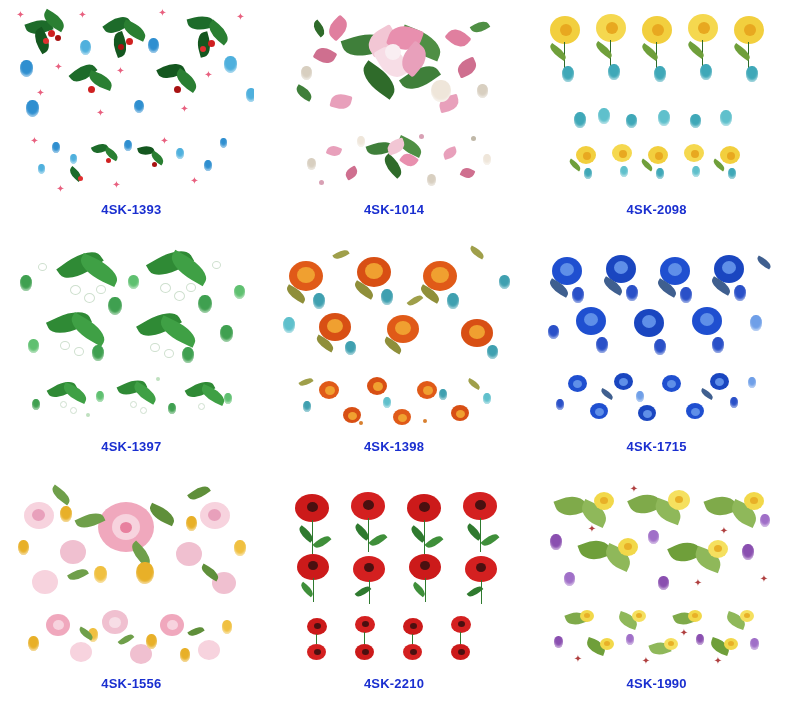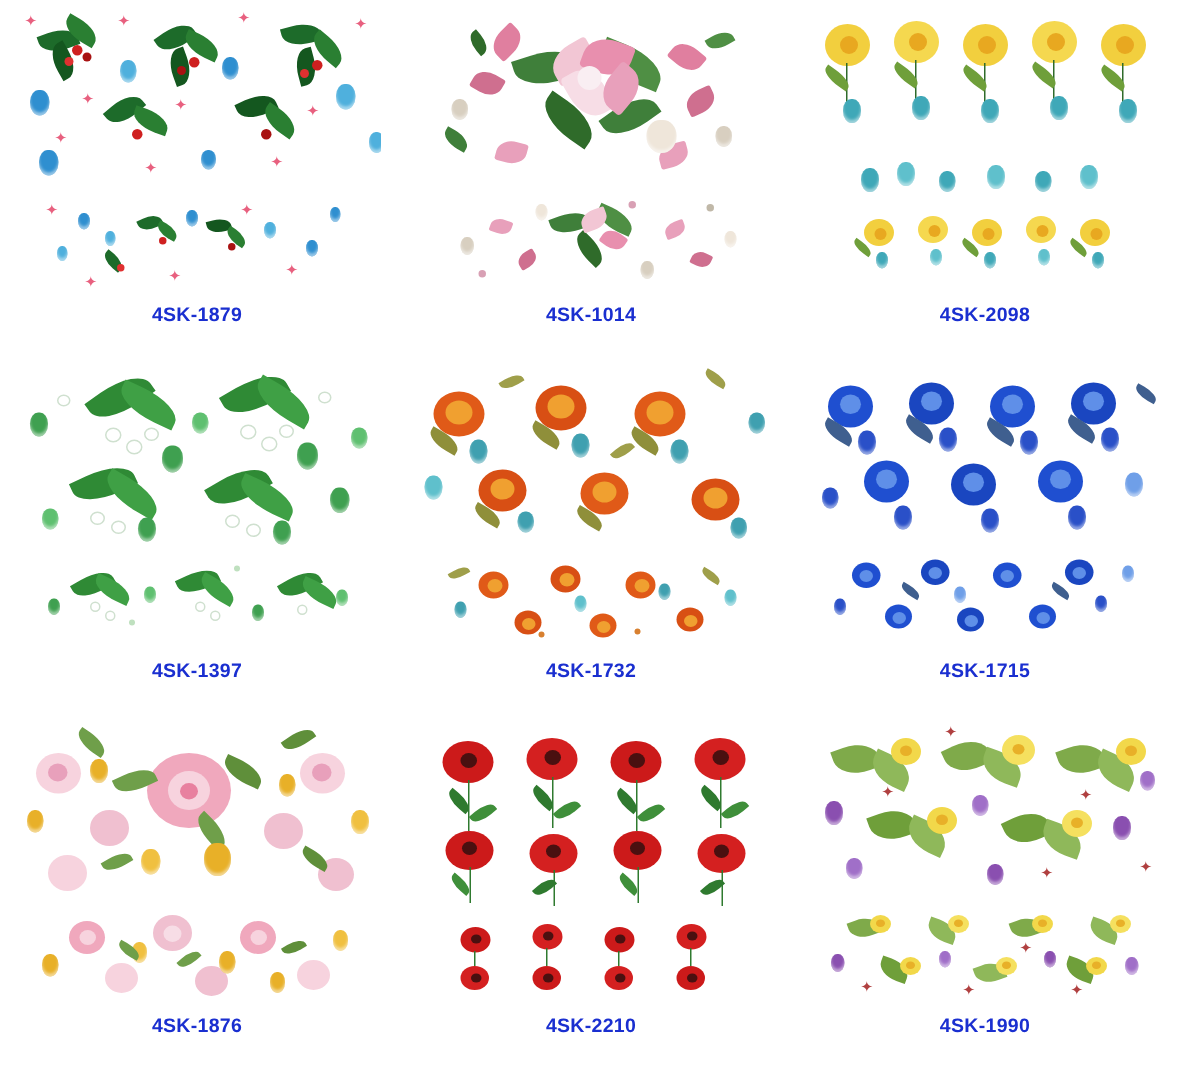--- a/index.html
+++ b/index.html
@@ -155,21 +155,21 @@
         <div class="gem" style="left:196px;top:156px;width:8px;height:11px;background:#2f8fd0;"></div>
         <div class="gem" style="left:30px;top:160px;width:7px;height:10px;background:#4fb0dd;"></div>
         <div class="gem" style="left:212px;top:134px;width:7px;height:10px;background:#2f8fd0;"></div>
         <div class="spark" style="left:22px;top:132px;">✦</div>
         <div class="spark" style="left:104px;top:176px;">✦</div>
         <div class="spark" style="left:182px;top:172px;">✦</div>
         <div class="spark" style="left:152px;top:132px;">✦</div>
         <div class="spark" style="left:48px;top:180px;">✦</div>
       </div>
     </div>
-    <div class="sheet-code">4SK-1879</div>
+    <div class="sheet-code">4SK-1393</div>
   </div>
 
   <div class="product-cell">
     <div class="sheet">
       <div class="art-layer">
         <div class="leafshape" style="left:72px;top:30px;width:44px;height:22px;background:#3f7f3a;transform:rotate(-18deg);"></div>
         <div class="leafshape" style="left:128px;top:28px;width:44px;height:22px;background:#4f8f44;transform:rotate(22deg);"></div>
         <div class="leafshape" style="left:88px;top:66px;width:40px;height:20px;background:#2f6b2a;transform:rotate(35deg);"></div>
         <div class="leafshape" style="left:130px;top:64px;width:38px;height:19px;background:#3f7f3a;transform:rotate(-35deg);"></div>
 
@@ -389,21 +389,21 @@
         <div class="gem" style="left:32px;top:160px;width:8px;height:11px;background:#3fa0b0;"></div>
         <div class="gem" style="left:112px;top:156px;width:8px;height:11px;background:#5fc0cc;"></div>
         <div class="gem" style="left:168px;top:148px;width:8px;height:11px;background:#3fa0b0;"></div>
         <div class="gem" style="left:212px;top:152px;width:8px;height:11px;background:#5fc0cc;"></div>
         <div class="leafshape" style="left:28px;top:138px;width:14px;height:6px;background:#9f9f4a;transform:rotate(-30deg);"></div>
         <div class="leafshape" style="left:196px;top:140px;width:14px;height:6px;background:#9f9f4a;transform:rotate(30deg);"></div>
         <div class="dot" style="left:88px;top:180px;width:4px;height:4px;background:#d88030;"></div>
         <div class="dot" style="left:152px;top:178px;width:4px;height:4px;background:#d88030;"></div>
       </div>
     </div>
-    <div class="sheet-code">4SK-1732</div>
+    <div class="sheet-code">4SK-1398</div>
   </div>
 
   <div class="product-cell">
     <div class="sheet">
       <div class="art-layer">
         <div class="blob" style="left:18px;top:16px;width:30px;height:28px;background:#1f4fd0;"></div>
         <div class="blob" style="left:26px;top:22px;width:14px;height:13px;background:#5f8fe8;"></div>
         <div class="leafshape" style="left:14px;top:42px;width:22px;height:10px;background:#3f5f8f;transform:rotate(30deg);"></div>
         <div class="gem" style="left:38px;top:46px;width:12px;height:16px;background:#2a50c8;"></div>
 
@@ -505,21 +505,21 @@
         <div class="gem" style="left:20px;top:158px;width:11px;height:15px;background:#e8b028;"></div>
         <div class="gem" style="left:80px;top:150px;width:10px;height:14px;background:#f0c040;"></div>
         <div class="gem" style="left:138px;top:156px;width:11px;height:15px;background:#e8b028;"></div>
         <div class="gem" style="left:214px;top:142px;width:10px;height:14px;background:#f0c040;"></div>
         <div class="gem" style="left:172px;top:170px;width:10px;height:14px;background:#e8b028;"></div>
         <div class="leafshape" style="left:70px;top:152px;width:16px;height:7px;background:#6f9f4a;transform:rotate(30deg);"></div>
         <div class="leafshape" style="left:180px;top:150px;width:16px;height:7px;background:#5f8f3a;transform:rotate(-30deg);"></div>
         <div class="leafshape" style="left:110px;top:158px;width:16px;height:7px;background:#6f9f4a;transform:rotate(-40deg);"></div>
       </div>
     </div>
-    <div class="sheet-code">4SK-1876</div>
+    <div class="sheet-code">4SK-1556</div>
   </div>
 
   <div class="product-cell">
     <div class="sheet">
       <div class="art-layer">
         <div class="blob" style="left:24px;top:16px;width:34px;height:28px;background:#cc1a1a;"></div>
         <div class="blob" style="left:36px;top:24px;width:11px;height:10px;background:#4a1010;"></div>
         <div class="stem" style="left:41px;top:42px;height:34px;background:#2f7a2f;"></div>
         <div class="leafshape" style="left:26px;top:52px;width:18px;height:8px;background:#2f7a2f;transform:rotate(40deg);"></div>
         <div class="leafshape" style="left:42px;top:60px;width:18px;height:8px;background:#3f8f3a;transform:rotate(-40deg);"></div>

